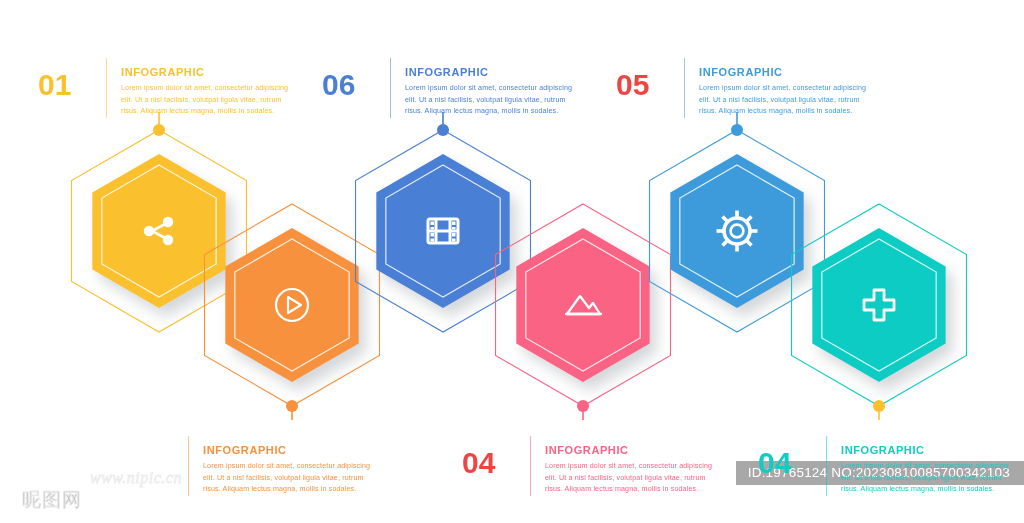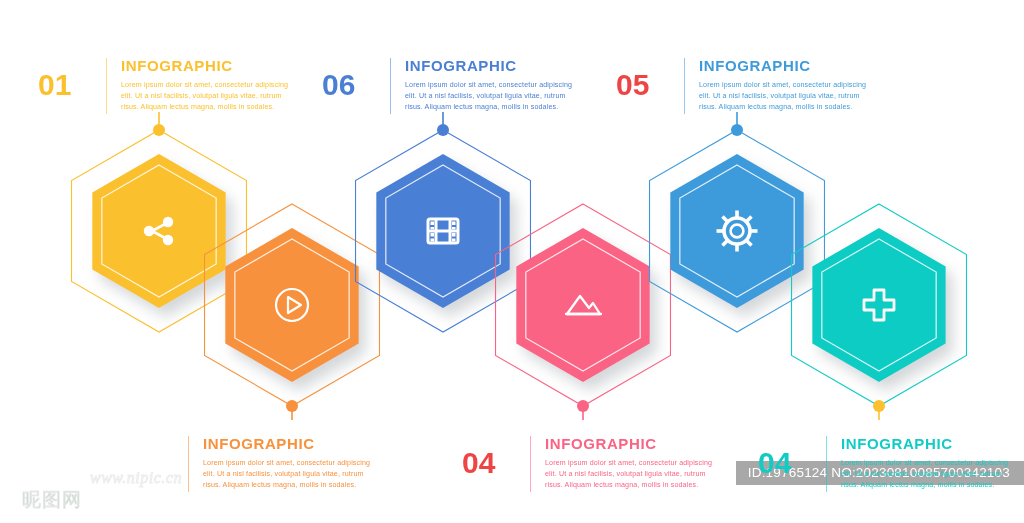--- a/index.html
+++ b/index.html
@@ -12,40 +12,40 @@
 
   
   .block{position:absolute;display:flex;align-items:flex-start;}
   .num{
     font-size:30px;font-weight:bold;letter-spacing:0px;
     line-height:1;width:52px;text-align:left;white-space:nowrap;
   }
   .divider{width:1px;align-self:stretch;margin:0 14px 0 16px;opacity:.55;}
   .txtcol{width:180px;}
   .htitle{
-    font-size:15px;font-weight:bold;letter-spacing:.6px;margin:0 0 5px 0;
+    font-size:11px;font-weight:bold;letter-spacing:.6px;margin:8px 0 5px 0;
     line-height:1.1;
   }
   .hbody{font-size:7.1px;line-height:1.62;margin:0;letter-spacing:.15px;}
 
   .block.top .num{padding-top:12px;}
   .block.bottom .num{padding-top:12px;}
 
   
   .hexwrap{position:absolute;}
   .hexsvg{display:block;overflow:visible;}
   .iconsvg{position:absolute;left:50%;top:50%;transform:translate(-50%,-50%);}
 
   
   .wm{
     position:absolute;left:22px;bottom:10px;display:flex;align-items:center;
     gap:8px;opacity:.35;
   }
   .wm-cn{
-    font-size:19px;letter-spacing:1px;color:#15803d;
+    font-size:19px;letter-spacing:1px;color:#000000;
     -webkit-text-stroke:1px #bdbdbd;font-family:"DejaVu Sans", sans-serif;margin-top:44px;
   }
   .wm-url{
     font-size:16px;color:#fff;-webkit-text-stroke:1px #c9c9c9;
     font-style:italic;font-family:"Liberation Serif", serif;letter-spacing:.5px;
   }
   .idbar{
     position:absolute;right:0;bottom:38px;background:#a8a8a8;color:#ffffff;
     font-size:13.5px;padding:4px 14px 5px 12px;letter-spacing:.2px;
     font-family:"Liberation Sans", sans-serif;white-space:nowrap;

